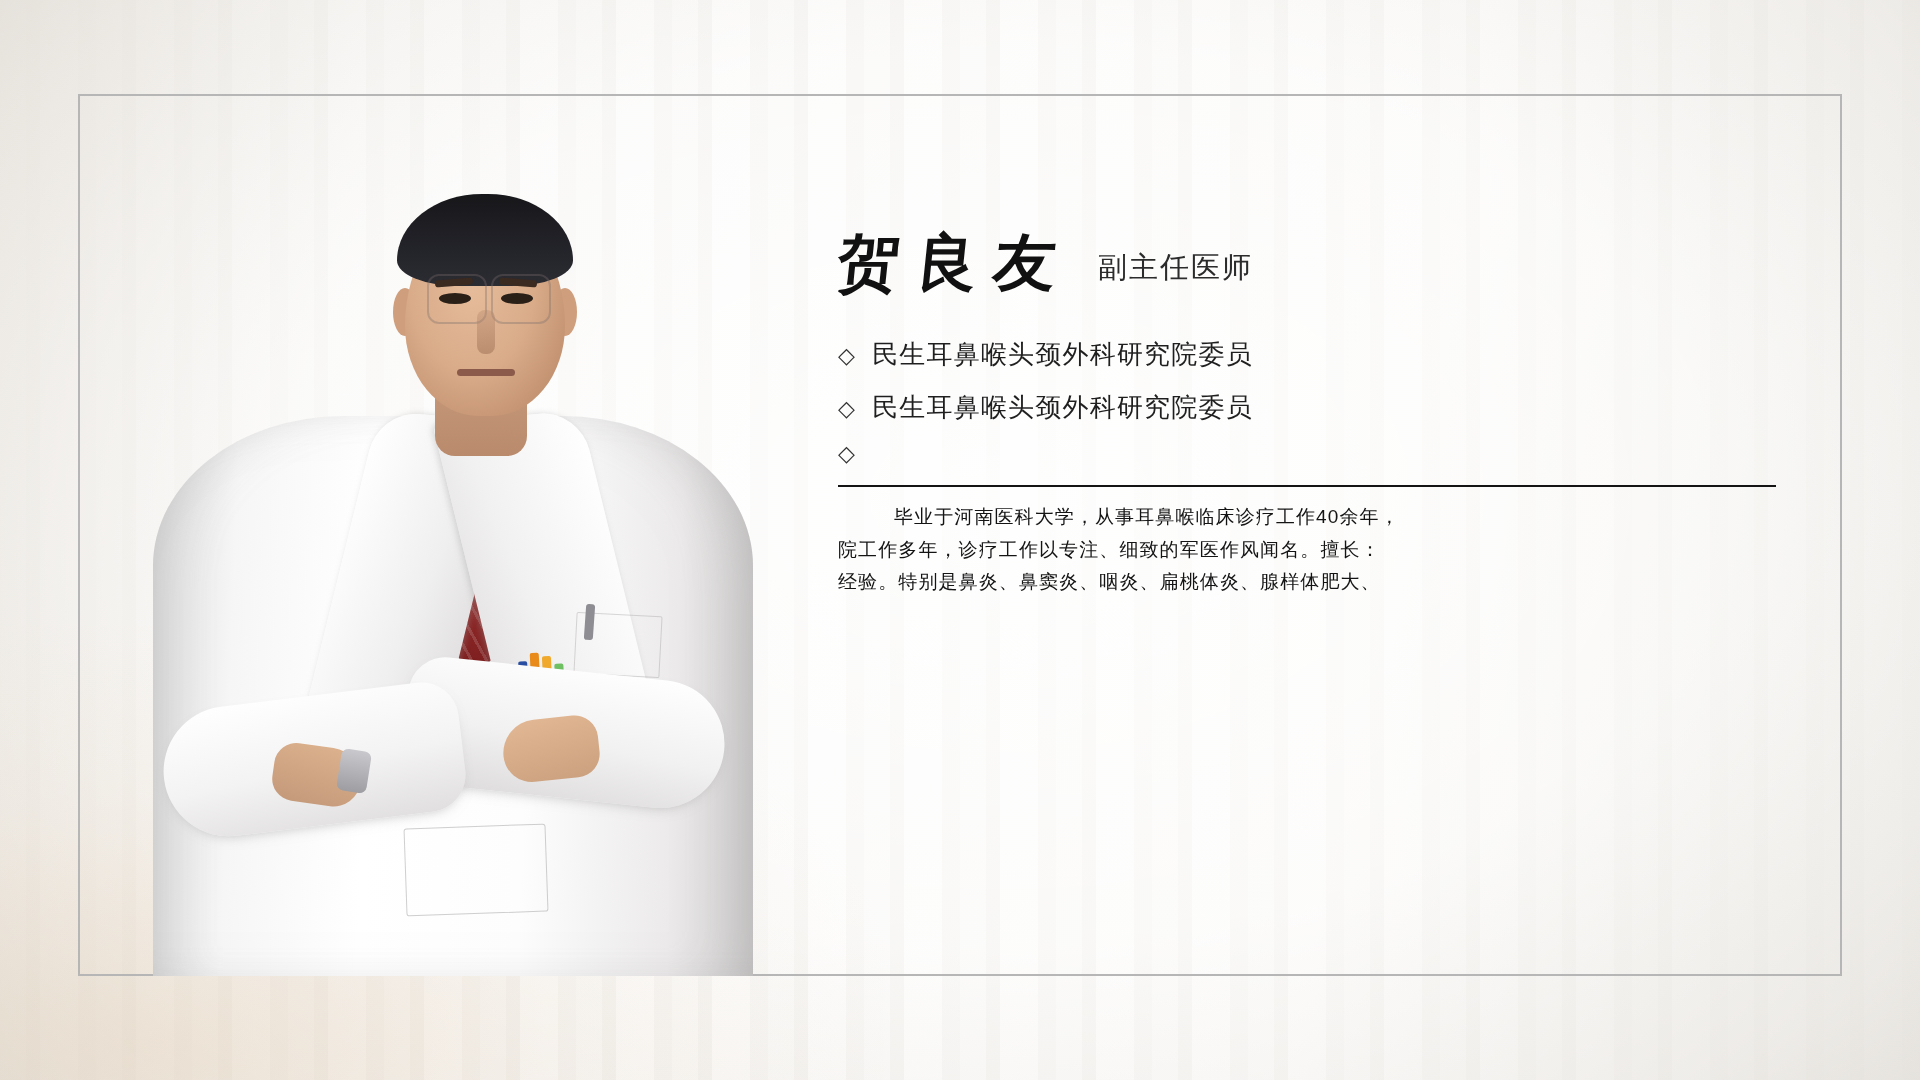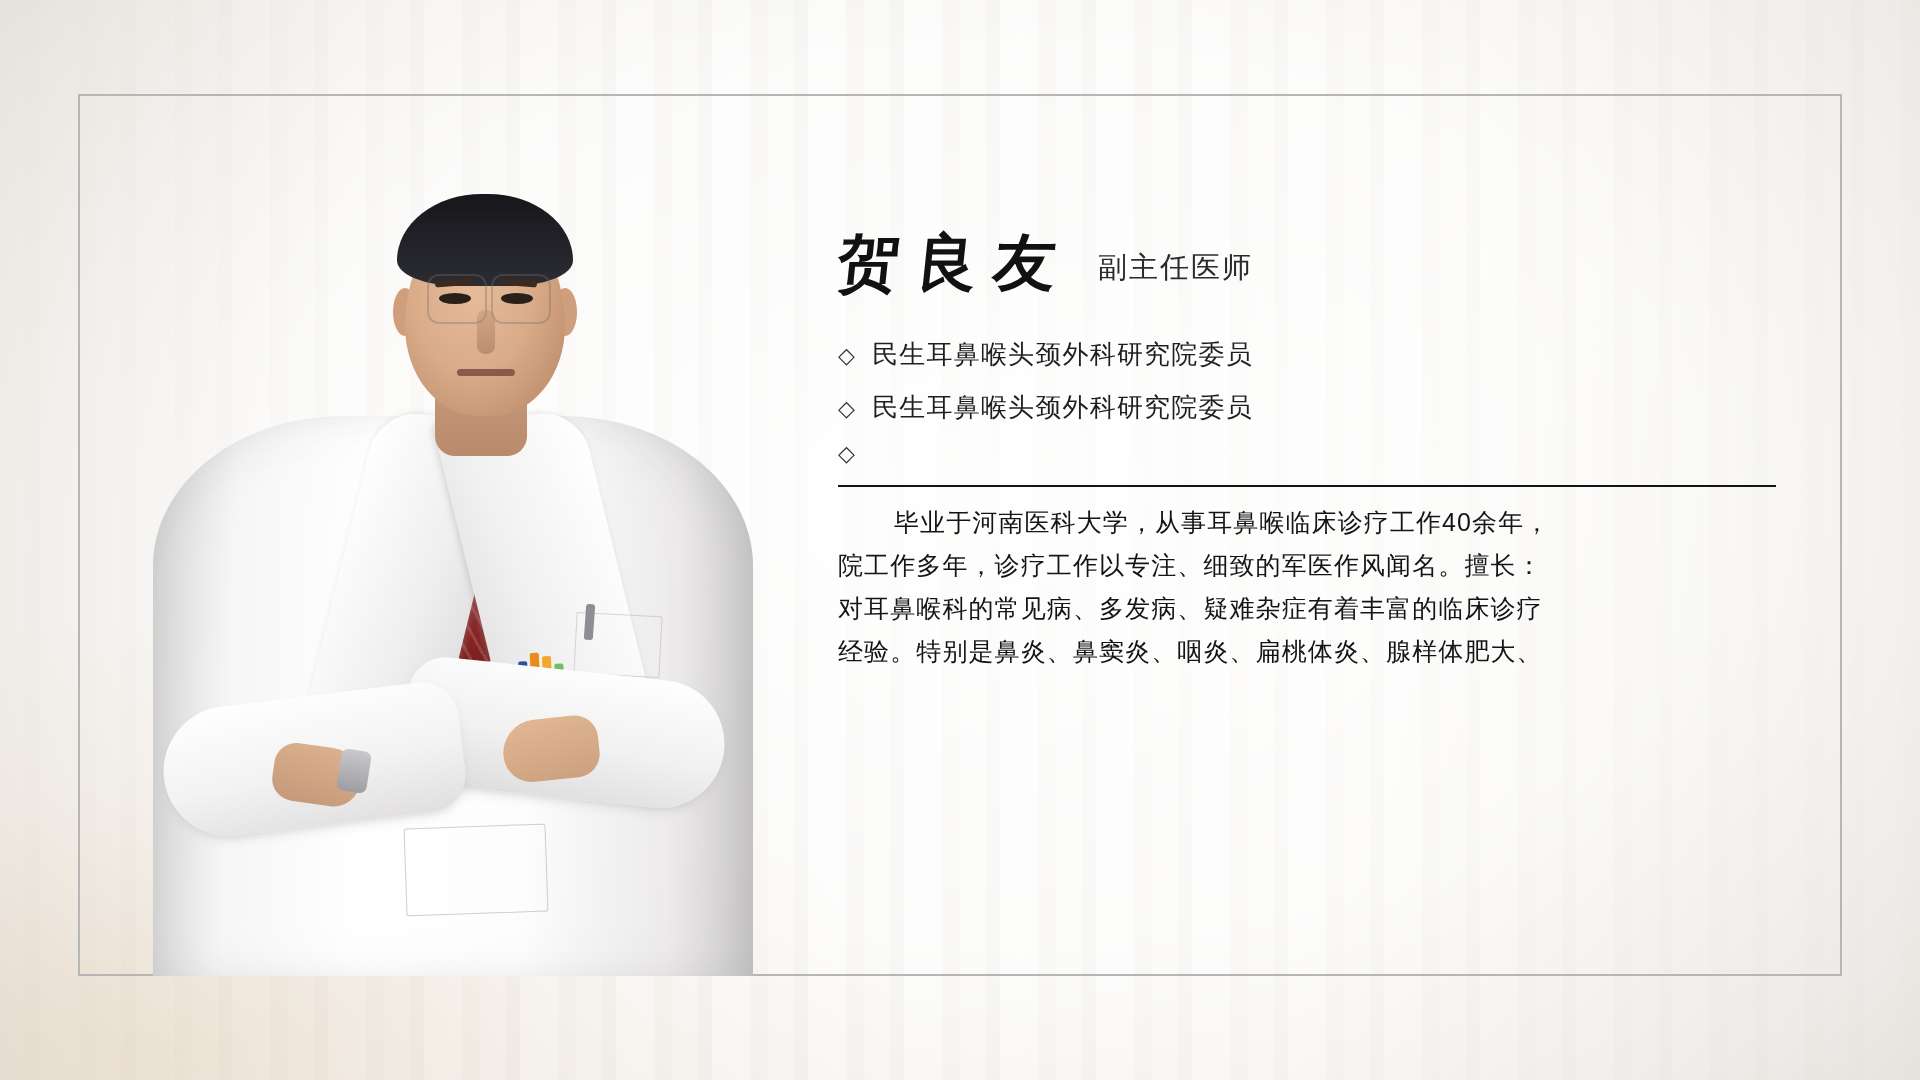--- a/index.html
+++ b/index.html
@@ -166,21 +166,21 @@
   .cred{
     display:flex;align-items:baseline;gap:16px;
     font-size:26px;color:#1f1f1f;letter-spacing:1.2px;
     margin-bottom:20px;line-height:1.25;
   }
   .diamond{font-size:22px;color:#333;line-height:1;}
   #divider{
     margin:16px 0 14px 0;height:0;border-top:2px solid #141414;width:938px;
   }
   #bio{
-    font-size:25px;color:#141414;line-height:1.72;letter-spacing:1.1px;
+    font-size:19px;color:#141414;line-height:1.72;letter-spacing:1.1px;
   }
   #bio .ln{white-space:nowrap;}
   #bio .ln.first{text-indent:56px;}
 </style>
 </head>
 <body>
 
 <div id="backdrop"></div>
 <div id="vignette"></div>
 <div id="warmglow"></div>
@@ -248,17 +248,16 @@
     <div class="cred">
       <span class="diamond">◇</span>
     </div>
   </div>
 
   <div id="divider"></div>
 
   <div id="bio">
     <div class="ln first">毕业于河南医科大学，从事耳鼻喉临床诊疗工作40余年，</div>
     <div class="ln">院工作多年，诊疗工作以专注、细致的军医作风闻名。擅长：</div>
-    <div class="ln">对耳鼻喉科的常见病、多发病、疑难杂症有着丰富的临床诊疗</div>
     <div class="ln">经验。特别是鼻炎、鼻窦炎、咽炎、扁桃体炎、腺样体肥大、</div>
   </div>
 
 </div>
 
 </body></html>

